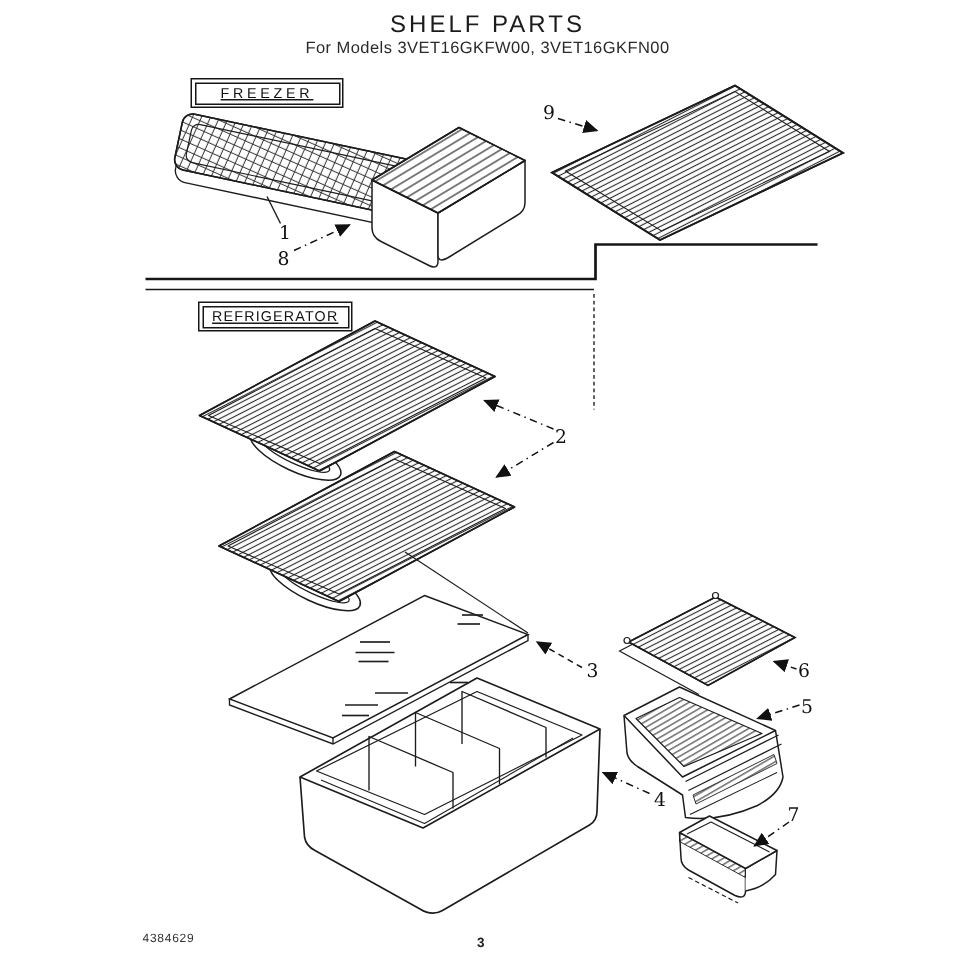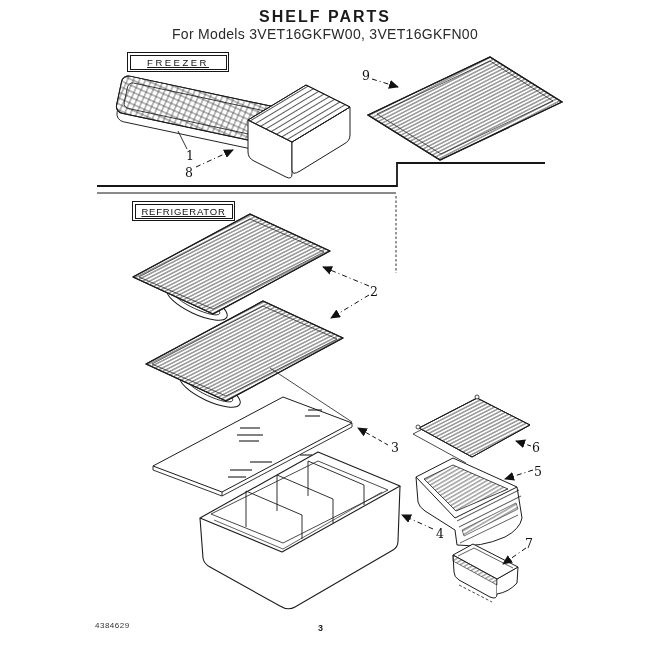--- a/index.html
+++ b/index.html
@@ -1,22 +1,22 @@
 <!DOCTYPE html>
 <html><head>
 <meta charset="utf-8">
 <style>
   * { margin:0; padding:0; box-sizing:border-box; }
   html,body { width:650px; height:650px; }
   body { background:#ffffff; font-family:"Liberation Sans",sans-serif; color:#1a1a1a; }
   .page { position:relative; width:650px; height:650px; background:#fff; overflow:hidden; }
   .abs { position:absolute; }
   .hdr { left:0; right:0; text-align:center; }
-  .title { top:8px; font-size:16px; font-weight:bold; letter-spacing:2px; color:#1b1b1b; }
-  .models { top:26px; font-size:14px; letter-spacing:.3px; color:#2a2a2a;text-align:center; }
+  .title { top:8px; font-size:16px; font-weight:normal; letter-spacing:2px; color:#1b1b1b; }
+  .models { top:26px; font-size:11px; letter-spacing:.3px; color:#2a2a2a;text-align:center; }
   .finish { top:36px; font-size:8.5px; letter-spacing:.3px; color:#2a2a2a; }
   .label-box { position:absolute; height:20px; border:1.6px solid #161616; background:#fff; padding:1.5px;text-decoration:underline; }
   .label-box .inner { height:100%; border:1px solid #161616; display:flex; align-items:center; justify-content:center; font-size:9.5px; color:#111; }
   .freezer-box { left:127px; top:52px; width:102px; }
   .freezer-box .inner { letter-spacing:2.5px; }
   .fridge-box { left:132px; top:201px; width:103px; }
   .fridge-box .inner { letter-spacing:.8px;text-align:right; }
   .callout { position:absolute; transform:translate(-50%,-50%); font-family:"DejaVu Serif",serif; font-size:12.5px; color:#111; }
   .footer-doc { left:95px; top:621px; font-size:8px; color:#333; letter-spacing:.5px; }
   .footer-page { left:318px; top:623px; font-size:9px; font-weight:bold; color:#222; }

